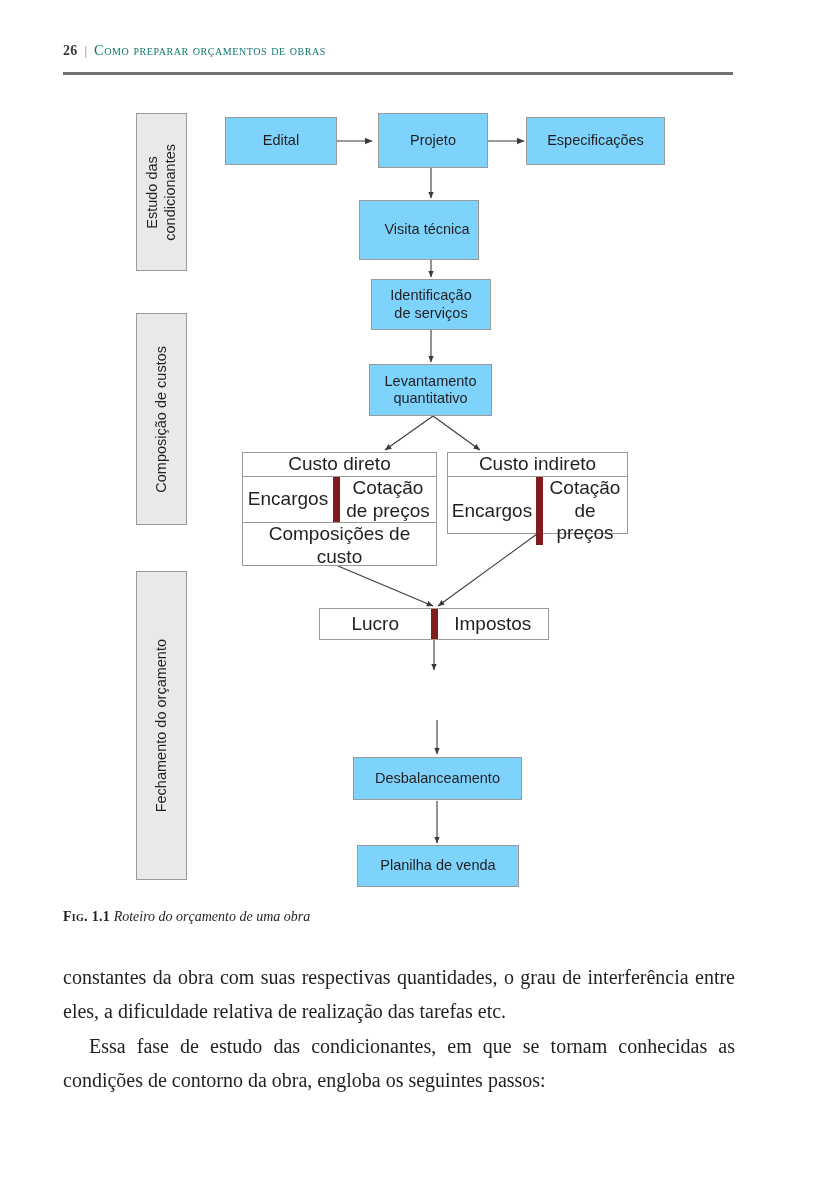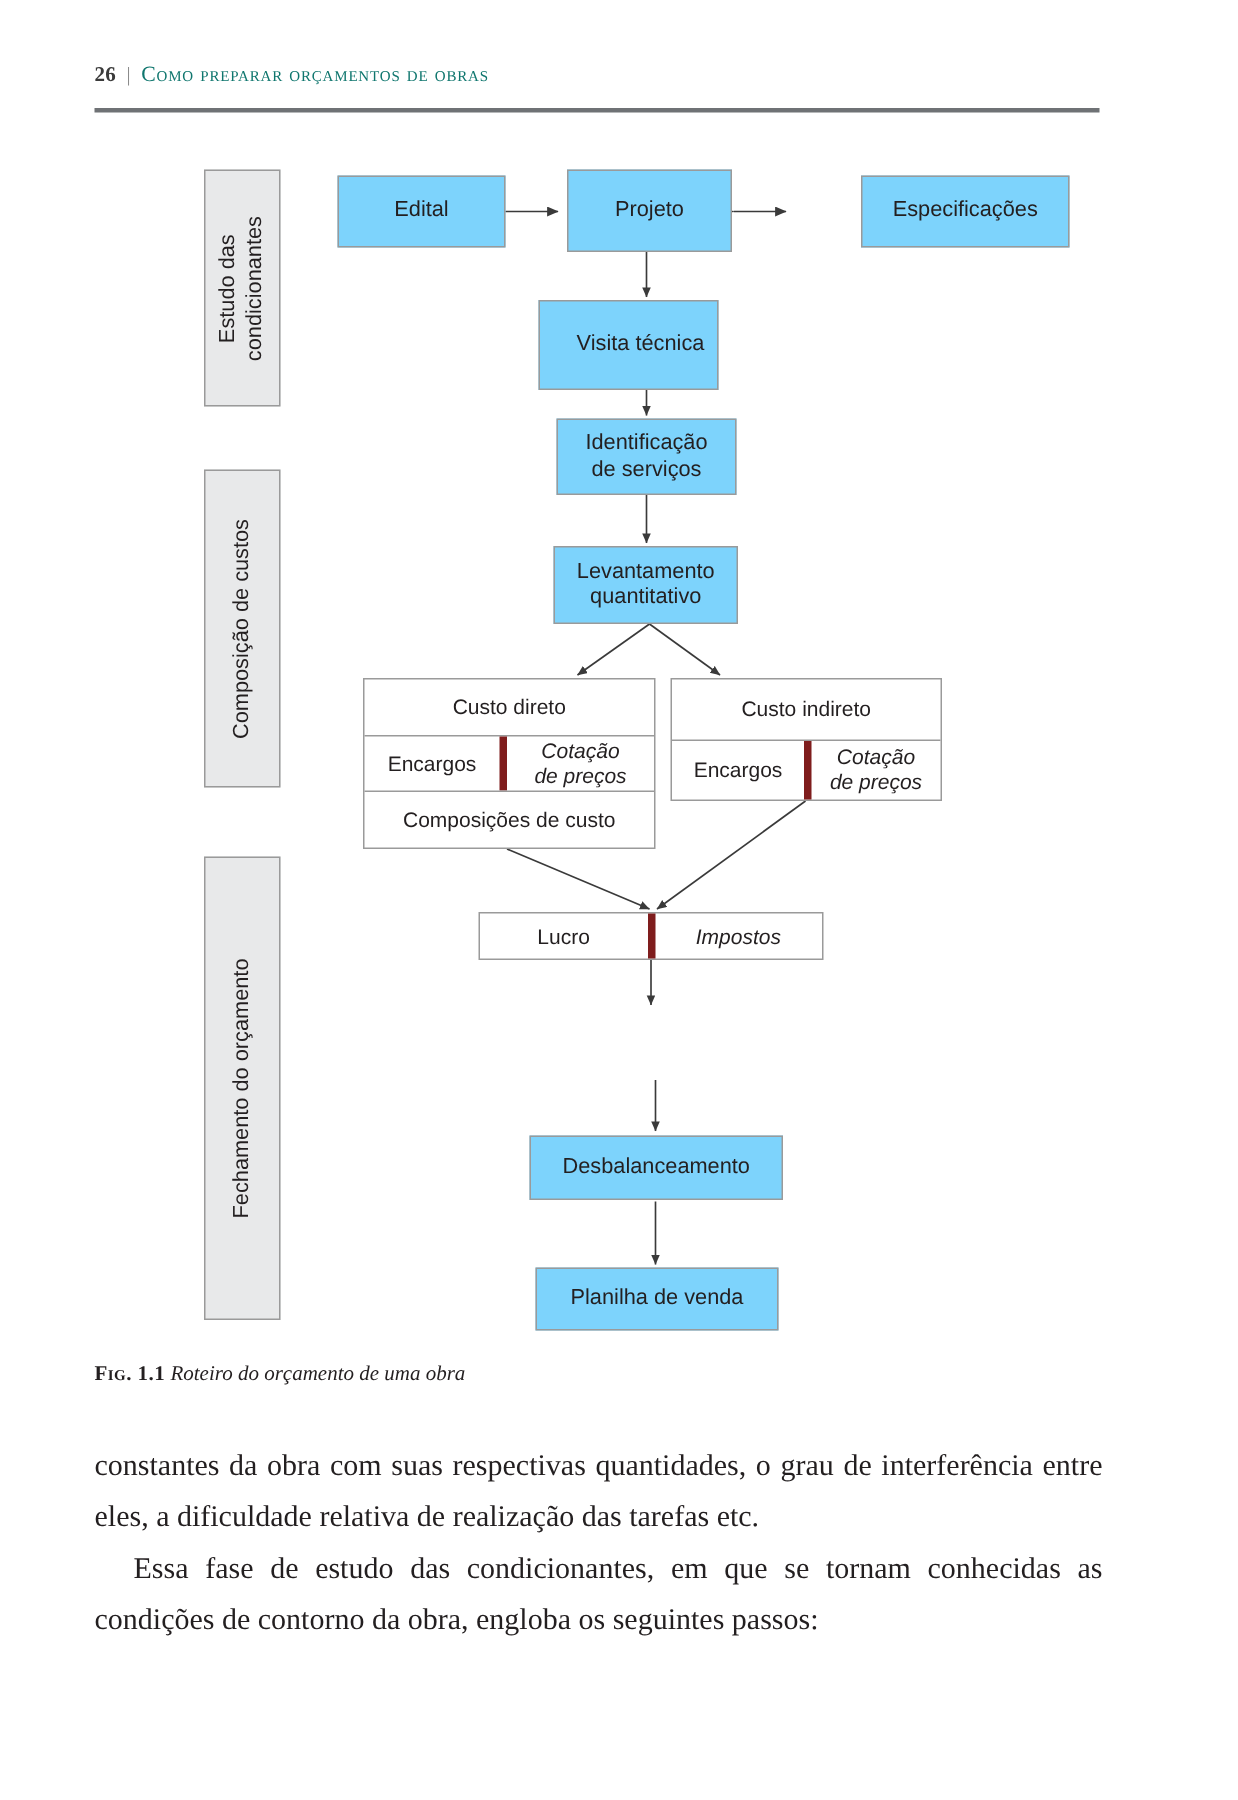--- a/index.html
+++ b/index.html
@@ -49,30 +49,30 @@
     writing-mode:vertical-rl;transform:rotate(180deg);
     font-family:"Liberation Sans", sans-serif;
     font-size:14.5px;color:#231f20;text-align:center;line-height:1.25;
     white-space:pre-line;
   }
 
   
   .tbox{
     position:absolute;box-sizing:border-box;
     border:1px solid #9a9a9a;background:#fff;
-    font-family:"Liberation Sans", sans-serif;font-size:14px;color:#231f20;
+    font-family:"Liberation Sans", sans-serif;font-size:19px;color:#231f20;
     display:flex;flex-direction:column;
   }
   .tbox .trow{display:flex;flex:1;}
   .tbox .trow + .trow{border-top:1px solid #9a9a9a;}
   .tbox .tcell{
     flex:1;display:flex;align-items:center;justify-content:center;
     text-align:center;line-height:1.2;padding:0 2px;
   }
-  .tbox .tcell + .tcell{border-left:5px solid #7f1d1d;font-style:italic;}
+  .tbox .tcell + .tcell{border-left:7px solid #7f1d1d;}
 
   .arrowsvg{position:absolute;left:0;top:0;width:825px;height:900px;
     pointer-events:none;overflow:visible;}
 
   
   .caption{
     position:absolute;left:63px;top:909px;width:600px;
     font-family:"Liberation Serif", serif;font-size:14px;color:#231f20;
   }
   .caption .figlab{font-variant:small-caps;font-weight:bold;letter-spacing:.3px;}
@@ -141,21 +141,21 @@
     </div>
     <div class="sidelabel" style="left:136px;top:313px;width:51px;height:212px;">
       <span>Composição de custos</span>
     </div>
     <div class="sidelabel" style="left:136px;top:571px;width:51px;height:309px;">
       <span>Fechamento do orçamento</span>
     </div>
 
     <div class="nbox" style="left:225px;top:117px;width:112px;height:48px;">Edital</div>
     <div class="nbox" style="left:378px;top:113px;width:110px;height:55px;">Projeto</div>
-    <div class="nbox" style="left:526px;top:117px;width:139px;height:48px;margin-left:48px;">Especificações</div>
+    <div class="nbox" style="left:526px;top:117px;width:139px;height:48px;">Especificações</div>
 
     <div class="nbox" style="left:359px;top:200px;width:120px;height:60px;padding-left:16px;">Visita técnica</div>
     <div class="nbox two" style="left:371px;top:279px;width:120px;height:51px;white-space:pre-line;">Identificação
 de serviços</div>
     <div class="nbox two" style="left:369px;top:364px;width:123px;height:52px;white-space:pre-line;">Levantamento
 quantitativo</div>
 
     <div class="tbox" style="left:242px;top:452px;width:195px;height:114px;">
       <div class="trow">
         <div class="tcell">Custo direto</div>

